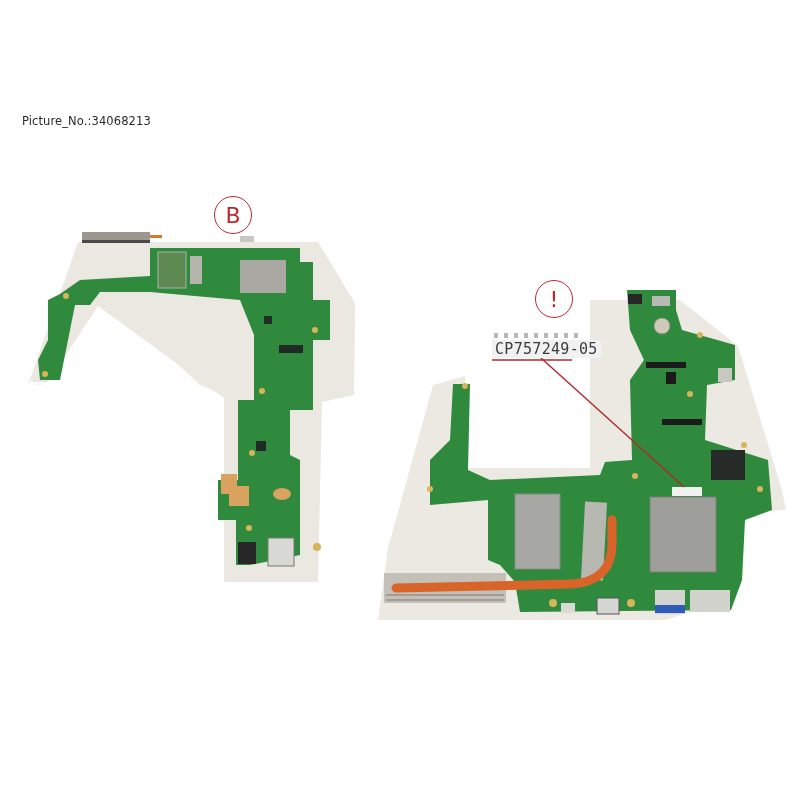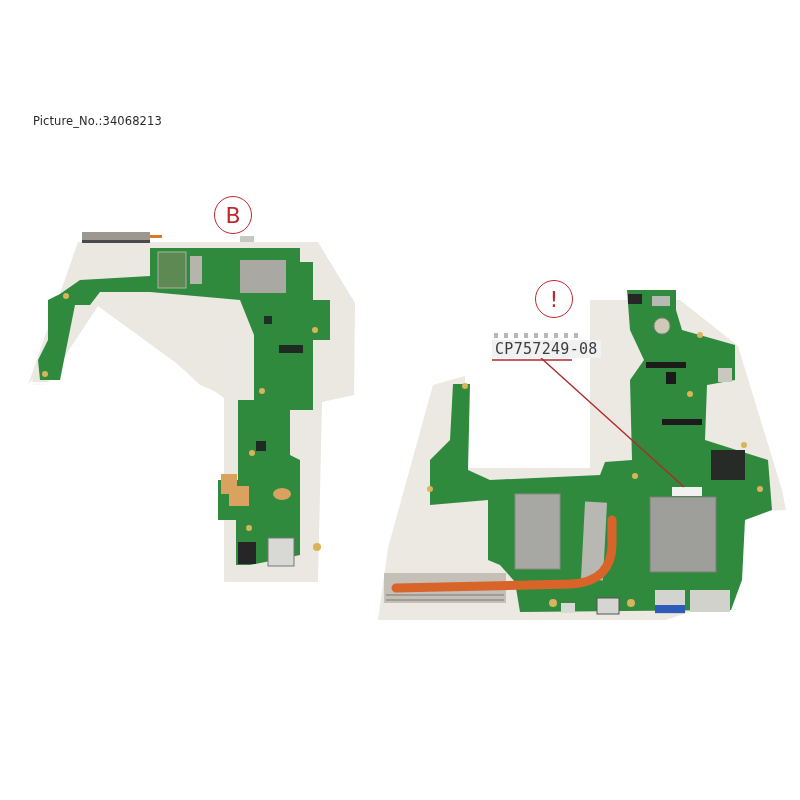--- a/index.html
+++ b/index.html
@@ -1,17 +1,17 @@
 <!DOCTYPE html>
 <html><head>
 <meta charset="utf-8">
 <style>
   html, body { margin: 0; padding: 0; background: #ffffff; }
   body { width: 800px; height: 800px; position: relative; overflow: hidden; font-family: "DejaVu Sans", sans-serif; }
-  .caption { position: absolute; left: 33px; top: 114px; font-size: 11.5px; color: #2a2a2a; letter-spacing: 0.1px; }
+  .caption { position: absolute; left: 22px; top: 114px; font-size: 11.5px; color: #2a2a2a; letter-spacing: 0.1px; }
   .stage { position: absolute; left: 0; top: 0; width: 800px; height: 800px; }
   .callout { position: absolute; width: 38px; height: 38px; border: 1.5px solid #c0282e; border-radius: 50%; color: #c0282e; display: flex; align-items: center; justify-content: center; font-size: 22px; font-family: "DejaVu Sans", sans-serif; box-sizing: border-box; }
   .partlabel { position: absolute; left: 492px; top: 340px; font-family: "DejaVu Sans Mono", monospace; font-size: 15px; color: #3d3d3d; background: #f1f1f1; padding: 0 3px; letter-spacing: 0.3px; }
   .partlabel-top { position: absolute; left: 494px; top: 333px; width: 84px; height: 5px; background: repeating-linear-gradient(90deg, #888 0 4px, transparent 4px 10px); opacity: .6; }
 </style>
 </head>
 <body>
 
 <div class="stage">
   <svg width="800" height="800" viewBox="0 0 800 800">
@@ -104,13 +104,13 @@
     <line x1="492" y1="360" x2="572" y2="360" stroke="#b0282c" stroke-width="1.6"></line>
   </svg>
 </div>
 
 <div class="caption">Picture_No.:34068213</div>
 
 <div class="callout" style="left:214px; top:196px;">B</div>
 <div class="callout" style="left:535px; top:280px;">!</div>
 
 <div class="partlabel-top"></div>
-<div class="partlabel">CP757249-08</div>
+<div class="partlabel">CP757249-05</div>
 
 </body></html>

